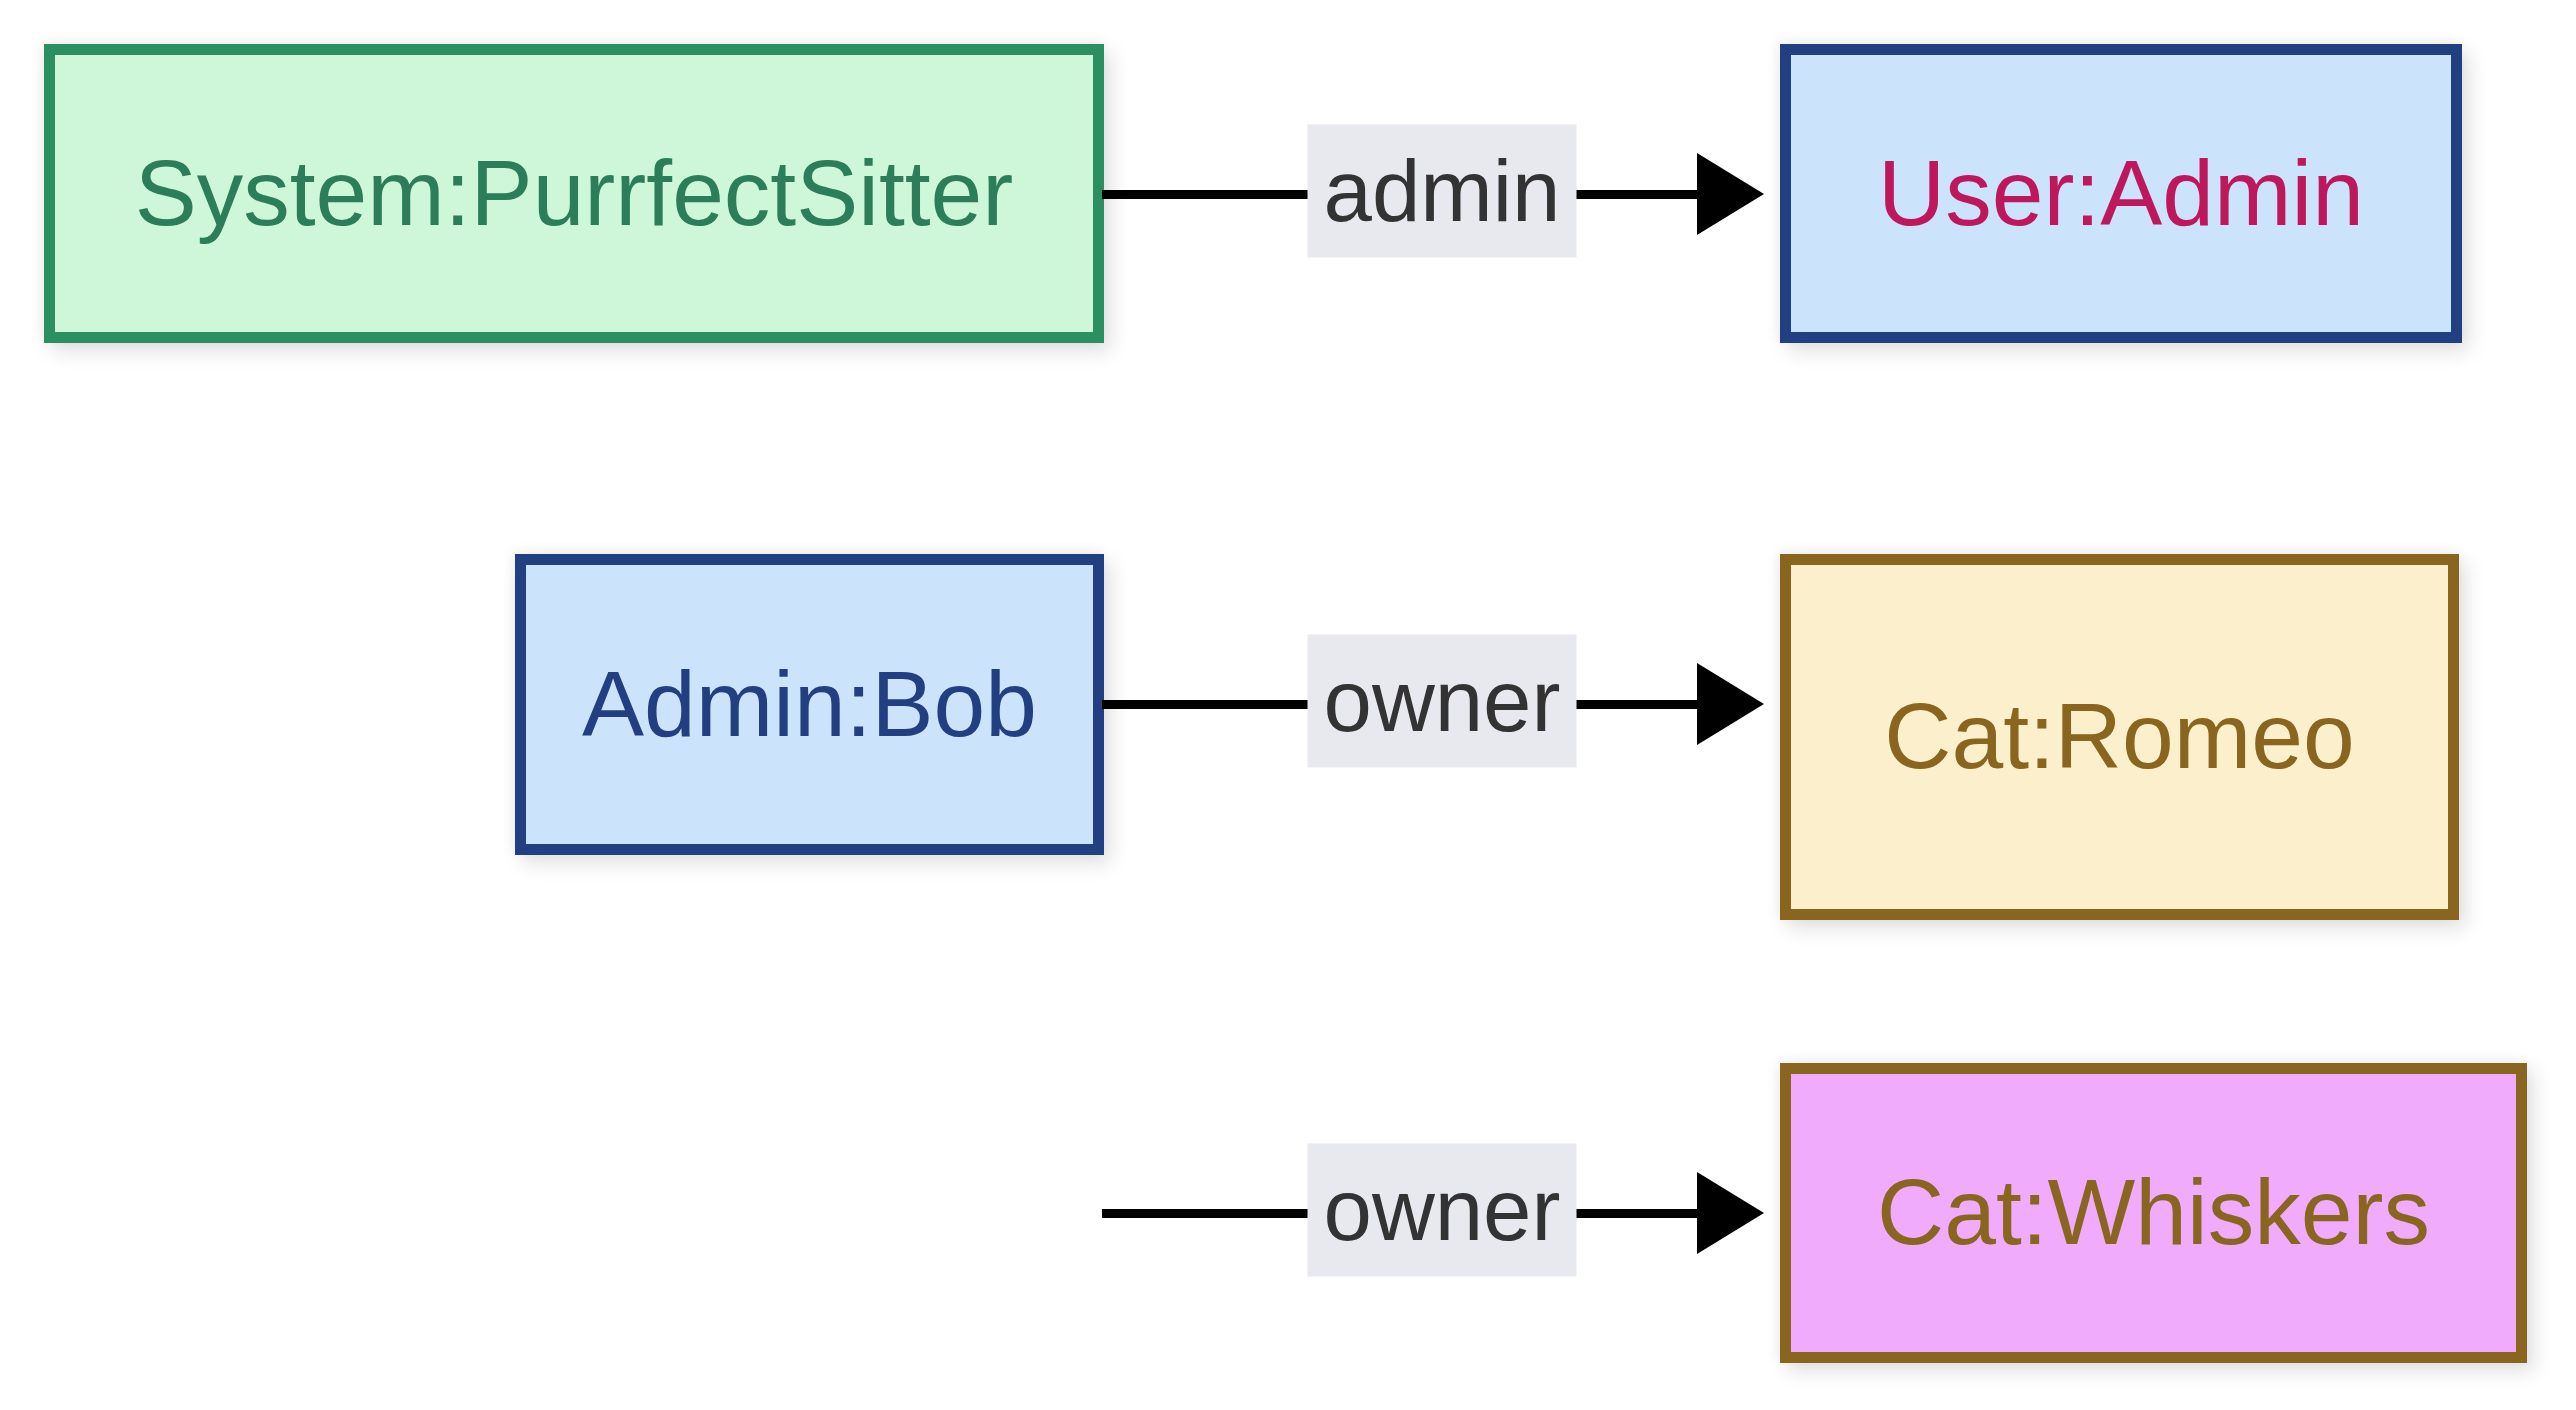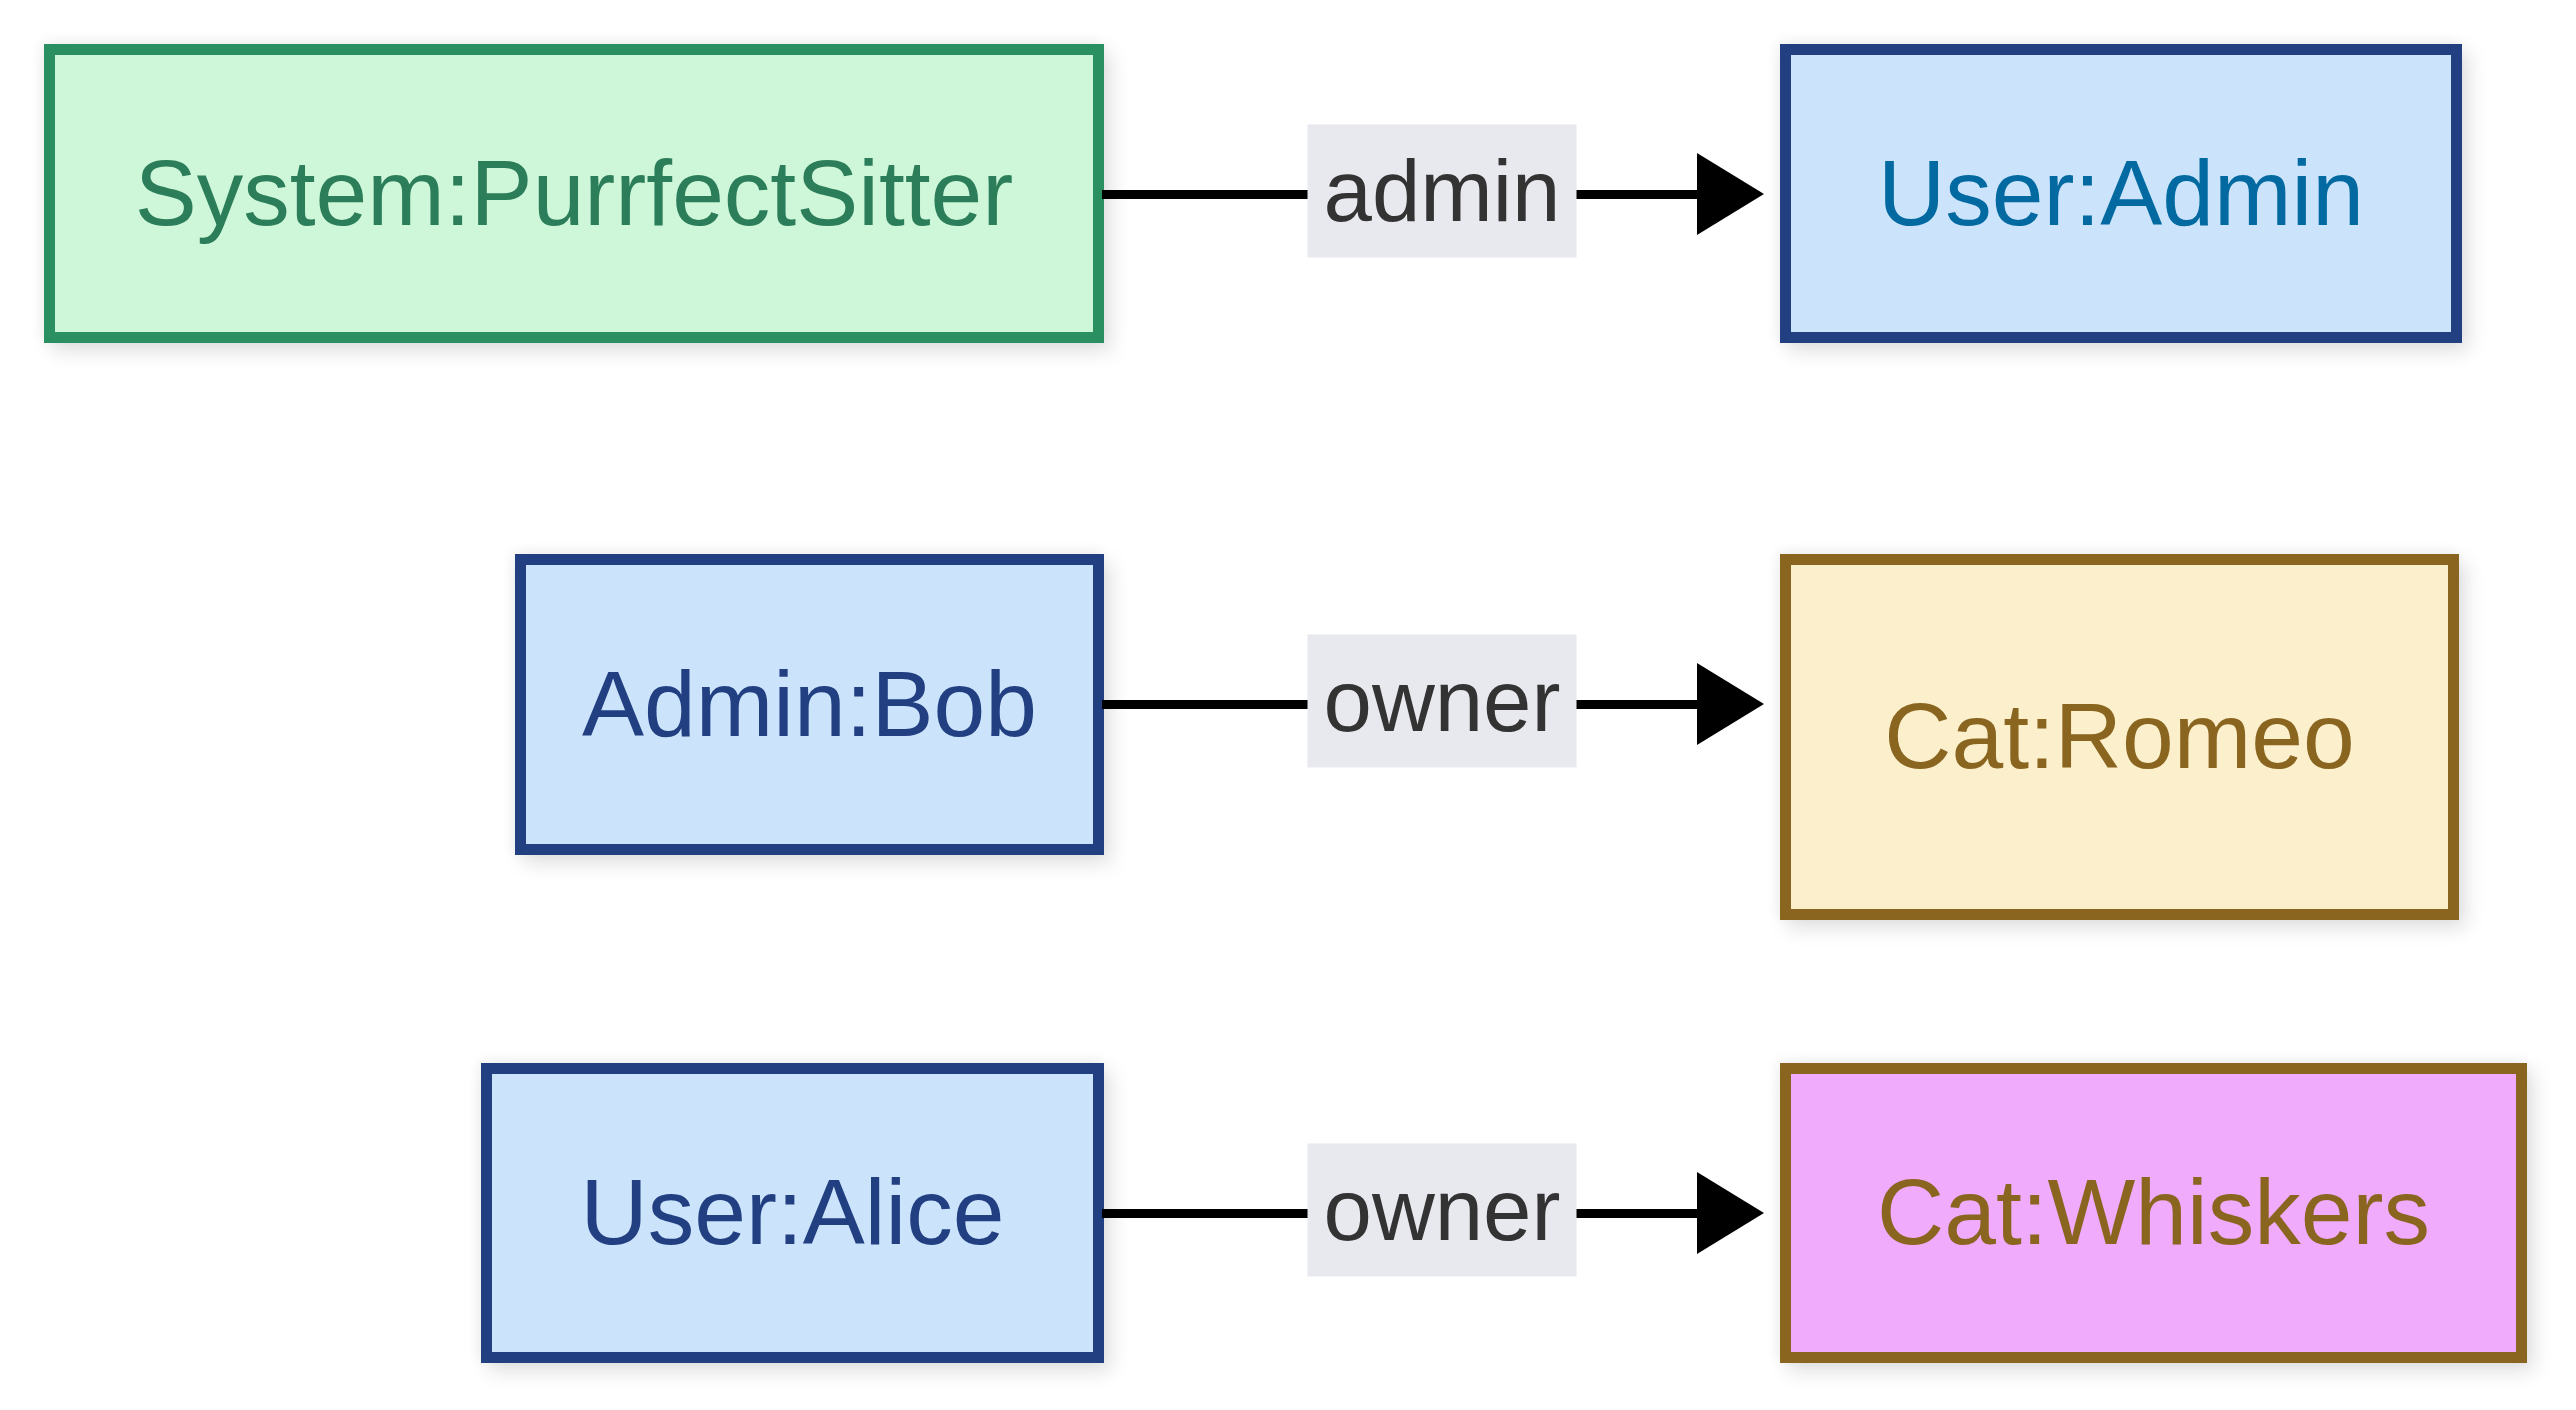--- a/index.html
+++ b/index.html
@@ -80,37 +80,34 @@
 <body>
 
 <div class="canvas" style="background: rgb(255, 255, 255);">
 
   <div class="node pos-system" style="background: rgb(205, 247, 216); border-color: rgb(43, 144, 97); color: rgb(44, 125, 89);">
     <span class="node-label">System:PurrfectSitter</span>
   </div>
   <div class="edge-line pos-e1-line" style="background: rgb(0, 0, 0);"></div>
   <div class="arrowhead pos-e1-arrow" style="border-left-color: rgb(0, 0, 0);"></div>
   <div class="edge-label pos-e1-label" style="background: rgb(232, 232, 239); color: rgb(51, 51, 51);">admin</div>
-  <div class="node pos-user-admin" style="background: rgb(203, 228, 252); border-color: rgb(34, 63, 130); color: #0369a1;">
+  <div class="node pos-user-admin" style="background: rgb(203, 228, 252); border-color: rgb(34, 63, 130); color: #be185d;">
     <span class="node-label">User:Admin</span>
   </div>
 
   <div class="node pos-user-bob" style="background: rgb(203, 228, 252); border-color: rgb(34, 63, 130); color: rgb(34, 63, 130);">
     <span class="node-label">Admin:Bob</span>
   </div>
   <div class="edge-line pos-e2-line" style="background: rgb(0, 0, 0);"></div>
   <div class="arrowhead pos-e2-arrow" style="border-left-color: rgb(0, 0, 0);"></div>
   <div class="edge-label pos-e2-label" style="background: rgb(232, 232, 239); color: rgb(51, 51, 51);">owner</div>
   <div class="node pos-cat-romeo" style="background: rgb(252, 239, 204); border-color: rgb(138, 101, 31); color: rgb(138, 101, 31);">
     <span class="node-label">Cat:Romeo</span>
   </div>
 
-  <div class="node pos-user-alice" style="background: rgb(203, 228, 252); border-color: rgb(34, 63, 130); color: rgb(34, 63, 130);">
-    <span class="node-label">User:Alice</span>
-  </div>
   <div class="edge-line pos-e3-line" style="background: rgb(0, 0, 0);"></div>
   <div class="arrowhead pos-e3-arrow" style="border-left-color: rgb(0, 0, 0);"></div>
   <div class="edge-label pos-e3-label" style="background: rgb(232, 232, 239); color: rgb(51, 51, 51);">owner</div>
   <div class="node pos-cat-whiskers" style="background: #f0abfc; border-color: rgb(138, 101, 31); color: rgb(138, 101, 31);">
     <span class="node-label">Cat:Whiskers</span>
   </div>
 
 </div>
 
 

